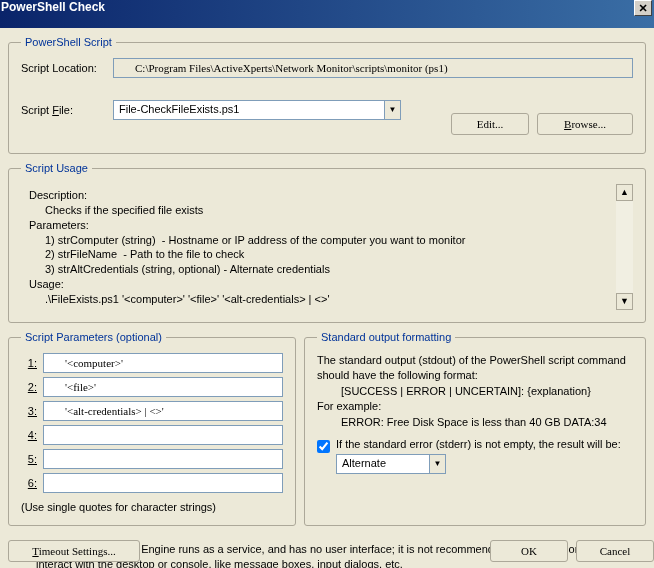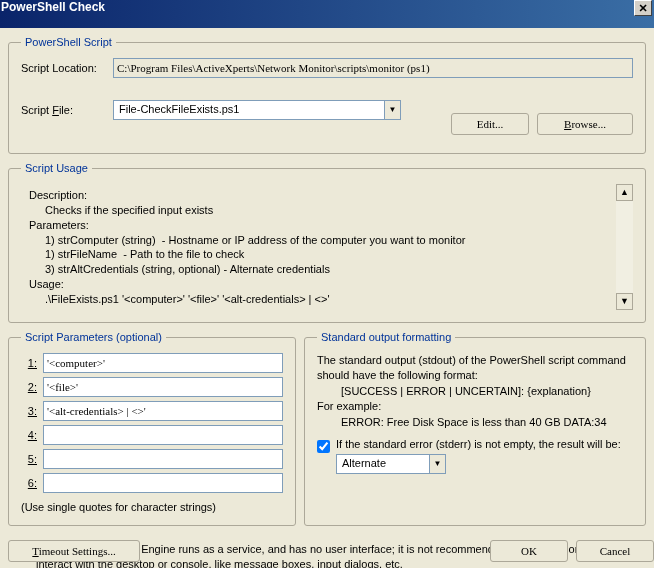--- a/index.html
+++ b/index.html
@@ -51,21 +51,21 @@
     padding: 0 4px;
     color: #003399;
     font-size: 11px;
   }
   .row { display: flex; align-items: center; margin-bottom: 6px; }
   .row label { width: 92px; text-align: left; }
   input[type=text], select {
     font-family: Tahoma; font-size: 11px;
     border: 1px solid #7f9db9;
     background: #fff;
-    padding: 2px 3px;
+    padding: 2px 21px;
     height: 20px;
   }
   input[readonly] { background: #ece9d8; }
   button {
     font-family: Tahoma; font-size: 11px;
     height: 22px;
     padding: 0 12px;
     background: #ece9d8;
     border: 1px solid #aca899;
     border-radius: 3px;
@@ -165,24 +165,24 @@
       <div style="flex:1"></div>
       <button style="width:78px;margin-right:8px">Edit...</button>
       <button style="width:96px"><span class="underline-letter">B</span>rowse...</button>
     </div>
   </fieldset>
 
   <fieldset>
     <legend>Script Usage</legend>
     <div class="usage-box">
       <div class="line">Description:</div>
-      <div class="line indent1">Checks if the specified input exists</div>
+      <div class="line indent1">Checks if the specified file exists</div>
       <div class="line">Parameters:</div>
       <div class="line indent1">1) strComputer (string)  - Hostname or IP address of the computer you want to monitor</div>
-      <div class="line indent1">1) strFileName  - Path to the file to check</div>
+      <div class="line indent1">2) strFileName  - Path to the file to check</div>
       <div class="line indent1">3) strAltCredentials (string, optional) - Alternate credentials</div>
       <div class="line">Usage:</div>
       <div class="line indent1">.\FileExists.ps1 '&lt;computer&gt;' '&lt;file&gt;' '&lt;alt-credentials&gt; | &lt;&gt;'</div>
       <div class="line">Sample:</div>
       <div class="scrollbar-v">
         <div class="arrow">▲</div>
         <div class="track"></div>
         <div class="arrow">▼</div>
       </div>
     </div>

